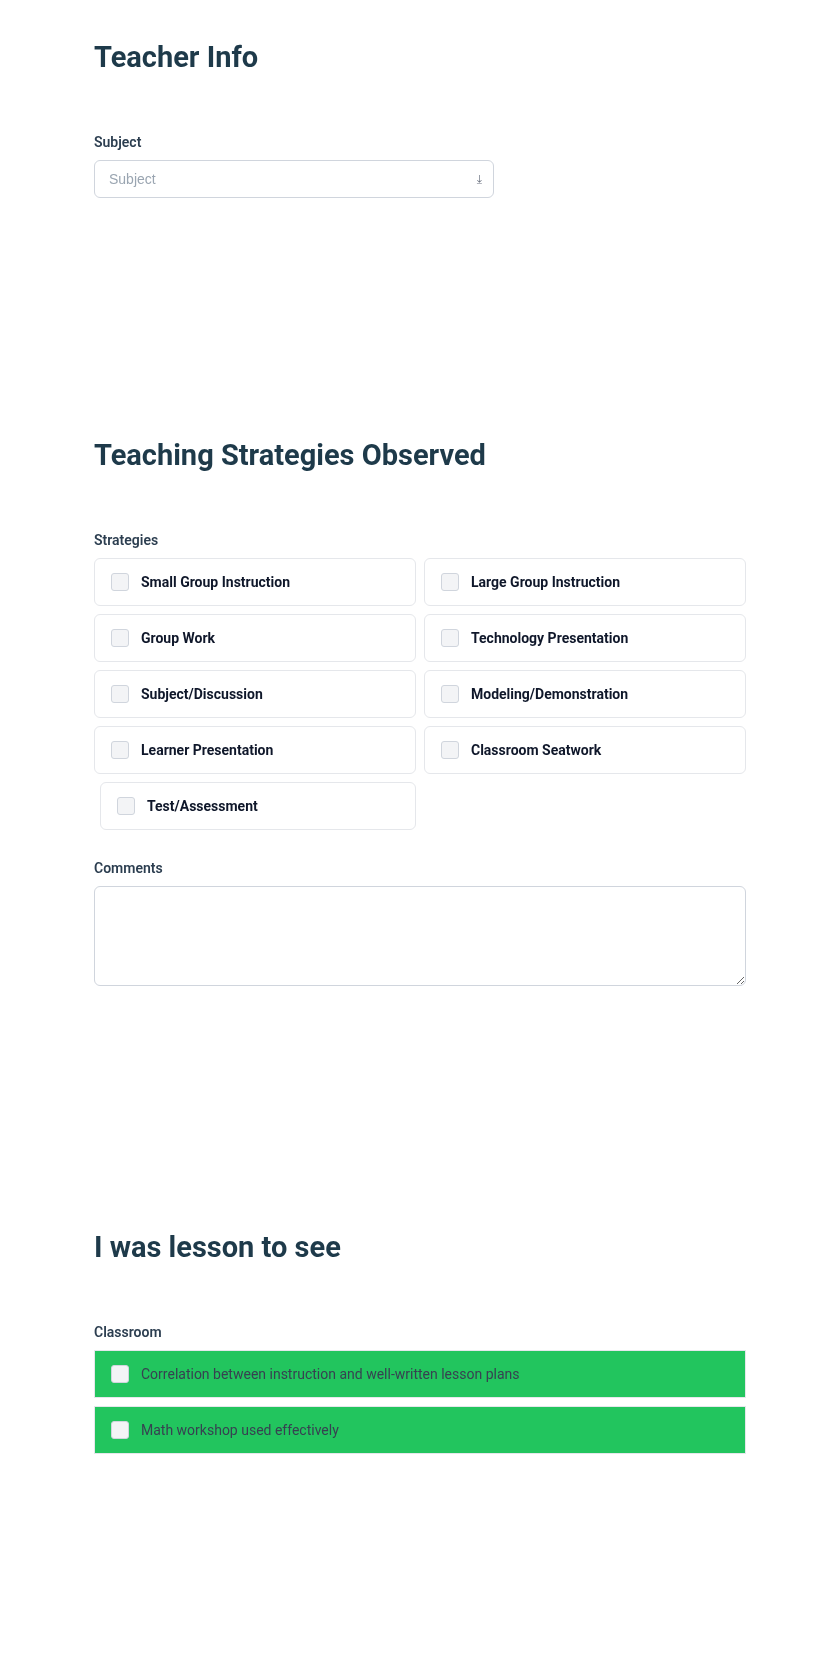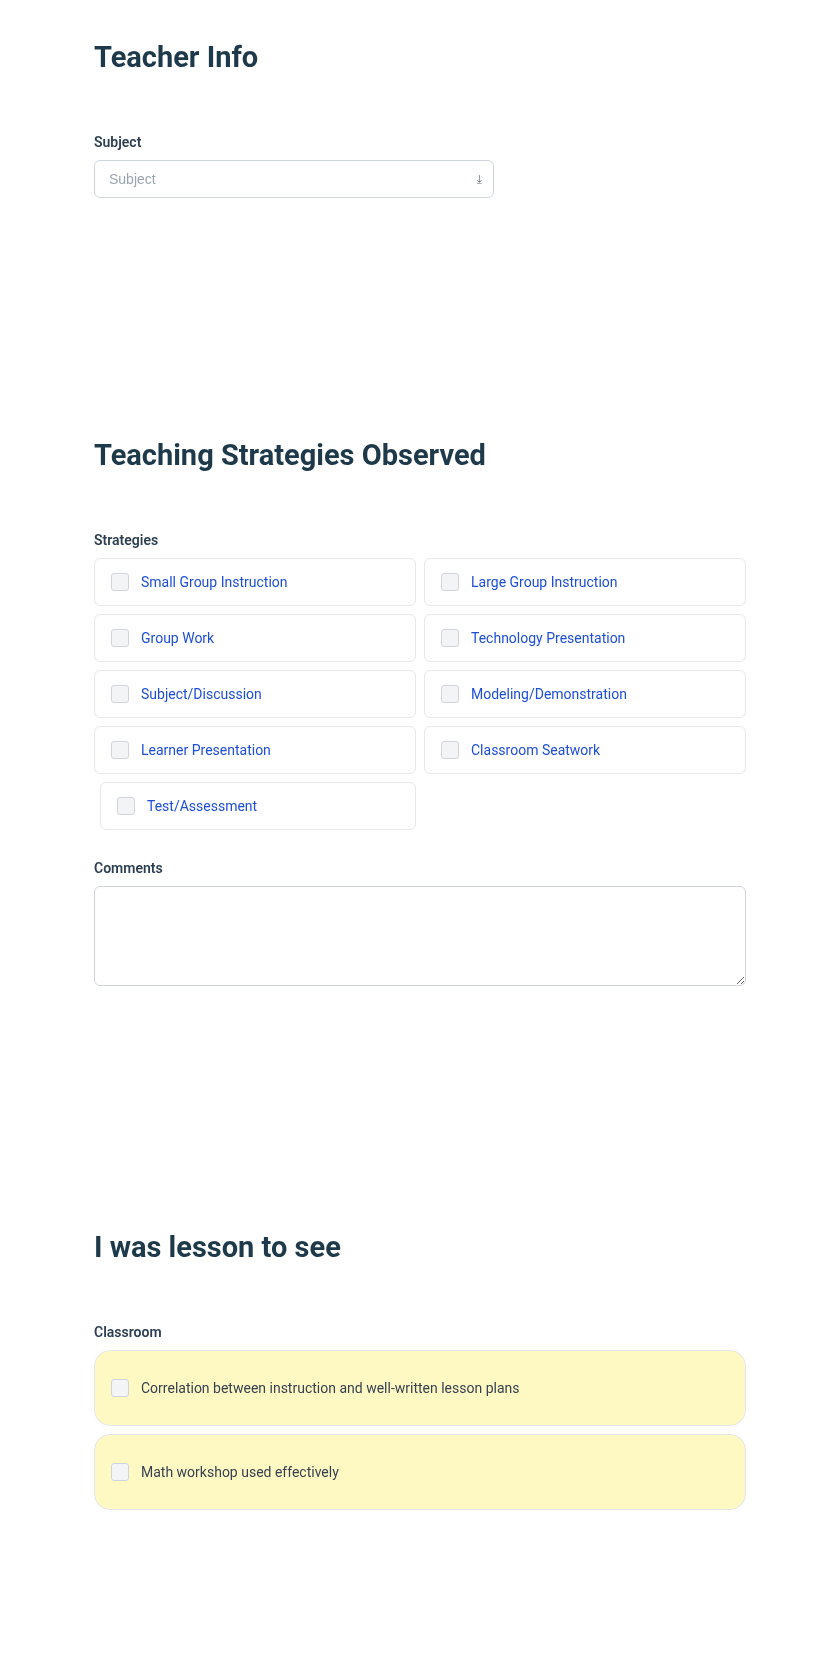--- a/index.html
+++ b/index.html
@@ -95,21 +95,22 @@
       width: 18px;
       height: 18px;
       border: 1px solid #d0d5dd;
       border-radius: 3px;
       background: #f3f4f6;
       flex-shrink: 0;
     }
 
     .strategy-label {
       font-size: 14px;
-      color: #1d4ed8;
+      color: #0f172a;
+      font-weight: bold;
     }
 
     .strategy-single {
       grid-column: 1;
       margin-left: 6px;
     }
 
     .comments-textarea {
       width: 100%;
       height: 100px;
@@ -124,24 +125,24 @@
 
     .classroom-items {
       display: flex;
       flex-direction: column;
       gap: 8px;
     }
 
     .classroom-item {
       display: flex;
       align-items: center;
-      padding: 28px 16px;
+      padding: 14px 16px;
       border: 1px solid #e5e7eb;
-      border-radius: 16px;
-      background: #fef9c3;
+      border-radius: 0;
+      background: #22c55e;
       cursor: pointer;
       gap: 12px;
     }
 
     .classroom-label {
       font-size: 14px;
       color: #374151;
     }
   </style>
 </head>

